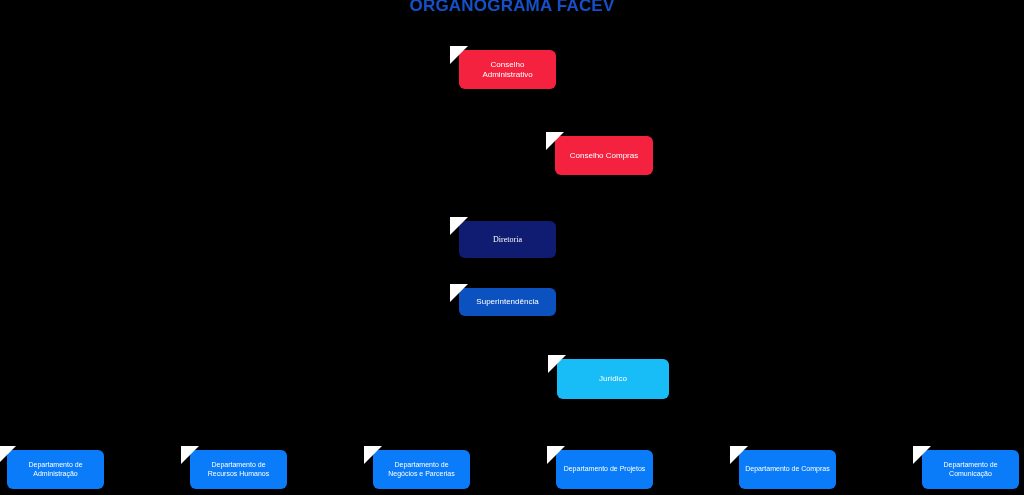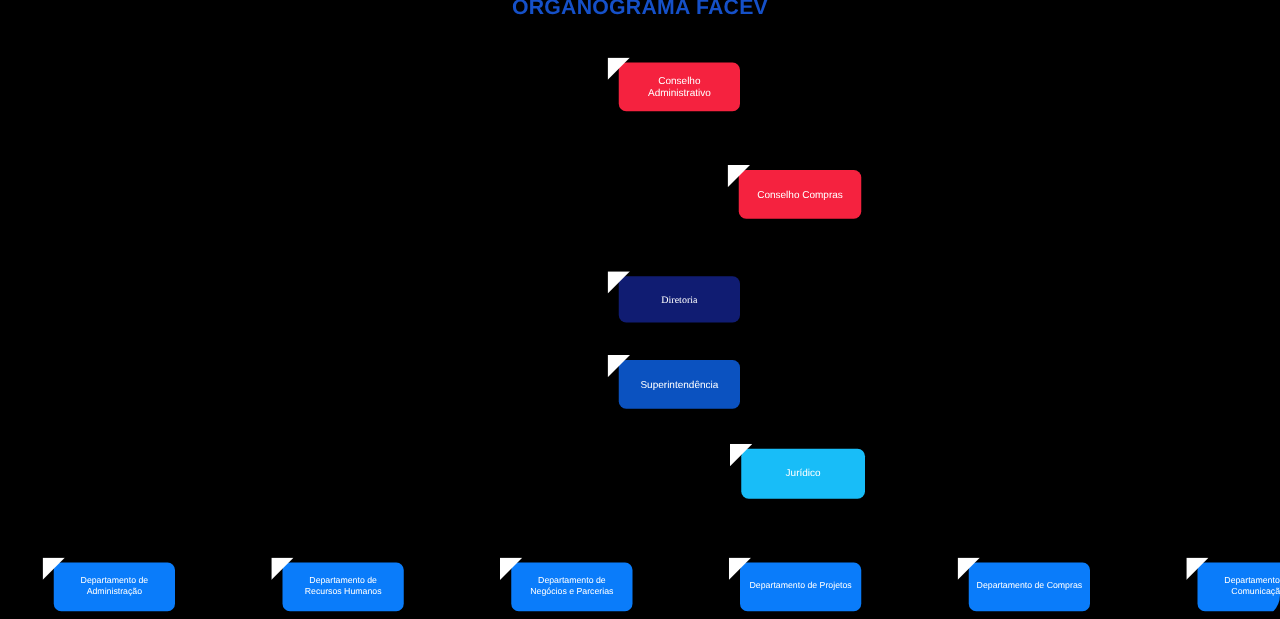--- a/index.html
+++ b/index.html
@@ -7,21 +7,20 @@
     padding: 0;
     background: #000000;
   }
   #canvas {
     position: relative;
     width: 1024px;
     height: 495px;
     background: #000000;
     overflow: hidden;
     font-family: "Liberation Sans", sans-serif;
-    border-radius: 19px;
   }
   .chart-title {
     position: absolute;
     left: 0;
     top: -4px;
     width: 1024px;
     text-align: center;
     color: #1550c8;
     font-size: 17px;
     font-weight: bold;
@@ -34,21 +33,20 @@
     box-sizing: border-box;
     border-radius: 6px;
     display: flex;
     align-items: center;
     justify-content: center;
     text-align: center;
     color: #ffffff;
     line-height: 1.25;
     padding: 2px 6px;
     font-family: "Liberation Sans", sans-serif;
-    margin-left: 36px;
   }
   .node .label {
     display: block;
     width: 100%;
   }
   
   .notch {
     position: absolute;
     width: 18px;
     height: 18px;
@@ -90,25 +88,25 @@
         <span class="label">Conselho Administrativo</span>
       </div>
       <div class="node" style="left: 555px; top: 136px; width: 98px; height: 39px; background: rgb(245, 34, 63); font-size: 8px; color: rgb(255, 255, 255);">
         <span class="notch tri" style="left: -9px; top: -4px; background: rgb(255, 255, 255);"></span>
         <span class="label">Conselho Compras</span>
       </div>
       <div class="node" style="left: 459px; top: 221px; width: 97px; height: 37px; background: rgb(16, 28, 114); font-size: 8px; color: rgb(255, 255, 255); font-family: Liberation Serif, serif;">
         <span class="notch tri" style="left: -9px; top: -4px; background: rgb(255, 255, 255);"></span>
         <span class="label">Diretoria</span>
       </div>
-      <div class="node" style="left: 459px; top: 288px; width: 97px; height: 39px; background: rgb(11, 82, 192); font-size: 8px; color: rgb(255, 255, 255);">
+      <div class="node" style="left: 459px; top: 288px; width: 97px; height: 28px; background: rgb(11, 82, 192); font-size: 8px; color: rgb(255, 255, 255);">
         <span class="notch tri" style="left: -9px; top: -4px; background: rgb(255, 255, 255);"></span>
         <span class="label">Superintendência</span>
       </div>
-      <div class="node" style="left: 557px; top: 359px; width: 99px; height: 40px; background: rgb(24, 189, 248); font-size: 8px; color: rgb(255, 255, 255);">
+      <div class="node" style="left: 557px; top: 359px; width: 112px; height: 40px; background: rgb(24, 189, 248); font-size: 8px; color: rgb(255, 255, 255);">
         <span class="notch tri" style="left: -9px; top: -4px; background: rgb(255, 255, 255);"></span>
         <span class="label">Jurídico</span>
       </div>
       <div class="node" style="left: 7px; top: 450px; width: 97px; height: 39px; background: rgb(10, 124, 250); font-size: 7px; color: rgb(255, 255, 255);">
         <span class="notch tri" style="left: -9px; top: -4px; background: rgb(255, 255, 255);"></span>
         <span class="label">Departamento de Administração</span>
       </div>
       <div class="node" style="left: 190px; top: 450px; width: 97px; height: 39px; background: rgb(10, 124, 250); font-size: 7px; color: rgb(255, 255, 255);">
         <span class="notch tri" style="left: -9px; top: -4px; background: rgb(255, 255, 255);"></span>
         <span class="label">Departamento de Recursos Humanos</span>

